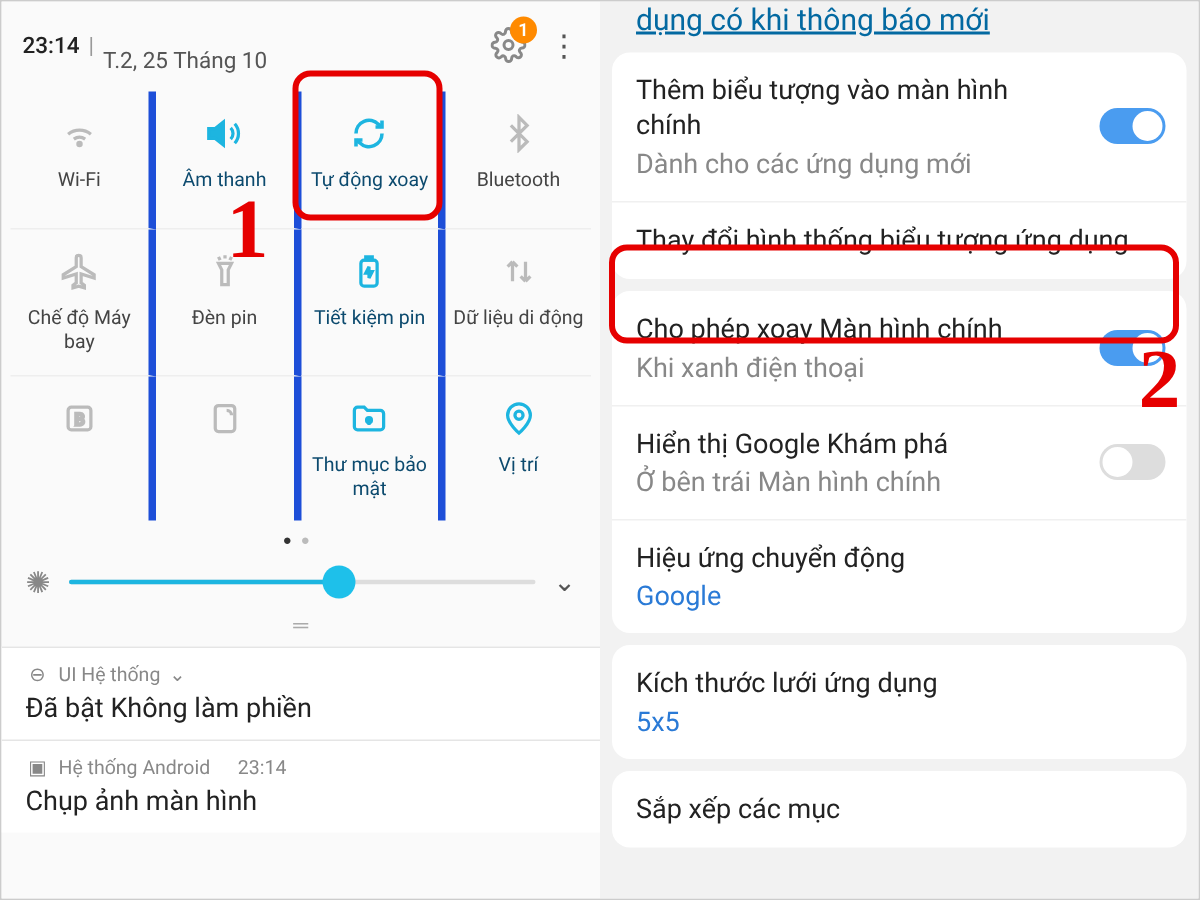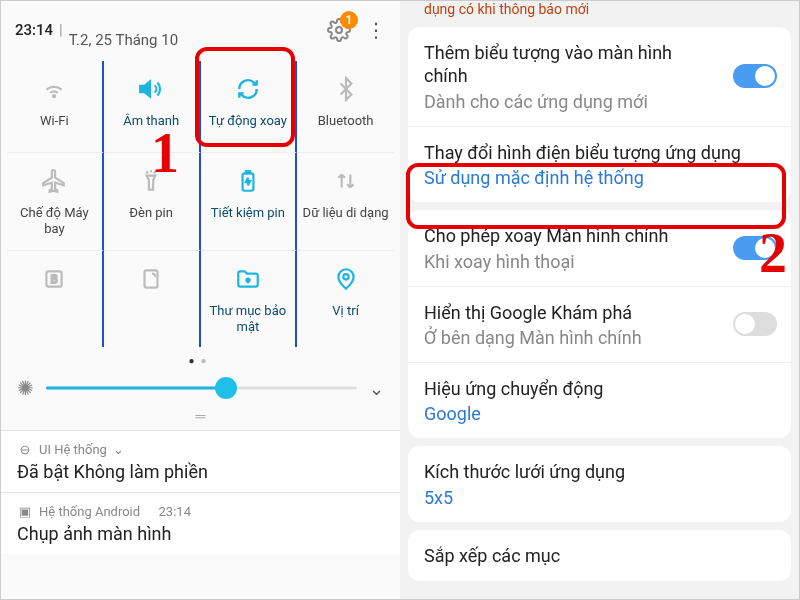--- a/index.html
+++ b/index.html
@@ -22,21 +22,21 @@
   .status-bar .time { font-weight:500; }
   .status-bar .sep { margin:0 6px; color:#999; }
   .status-bar .date { color:#555;margin-top:20px; }
   .status-bar .spacer { flex:1; }
   .gear { position:relative; width:26px; height:26px; display:flex; align-items:center; justify-content:center; }
   .gear svg { width:24px; height:24px; }
   .badge { position:absolute; top:-6px; right:-6px; background:#ff8a00; color:#fff; border-radius:50%; width:18px; height:18px; font-size:12px; display:flex; align-items:center; justify-content:center; font-weight:600; }
   .kebab { margin-left:14px; font-size:20px; color:#555; line-height:1; }
 
   .qs-grid { display:grid; grid-template-columns: repeat(4, 1fr); margin: 6px 6px 0; }
-  .qs-item { display:flex; flex-direction:column; align-items:center; justify-content:flex-start; padding:14px 4px 12px; border-right:2px solid #1d4ed8; border-bottom:1px solid #eee; min-height:92px; }
+  .qs-item { display:flex; flex-direction:column; align-items:center; justify-content:flex-start; padding:14px 4px 12px; border-right:5px solid #1d4ed8; border-bottom:1px solid #eee; min-height:92px; }
   .qs-item:nth-child(4n){ border-right:none; }
   .qs-item.row3 { border-bottom:none; }
   .qs-icon { width:28px; height:28px; display:flex; align-items:center; justify-content:center; margin-bottom:10px; }
   .qs-icon svg { width:26px; height:26px; }
   .qs-label { font-size:13px; color:#444; text-align:center; line-height:1.25; }
   .qs-item.active .qs-label { color:#0c4a6e; }
 
   .highlight-red { position:absolute; border:4px solid #e60000; border-radius:12px; pointer-events:none; }
   .hl-left { top:46px; left:194px; width:100px; height:100px; }
   .hl-right { top:162px; left:6px; width:380px; height:66px; }
@@ -70,21 +70,21 @@
   .row .t { font-size:18px; color:#222; line-height:1.3; }
   .row .s { font-size:18px; color:#888; margin-top:3px; }
   .row .s.blue { color:#2a7ad6; }
   .toggle { position:absolute; right:14px; top:50%; transform:translateY(-50%); width:44px; height:24px; border-radius:12px; }
   .toggle.on { background:#4a9cf0; }
   .toggle.off { background:#ddd; }
   .toggle .knob { position:absolute; top:2px; width:20px; height:20px; background:#fff; border-radius:50%; }
   .toggle.on .knob { right:2px; }
   .toggle.off .knob { left:2px; }
   .row.togg .t, .row.togg .s { padding-right:56px; }
-  .cutoff { font-size:14px; color:#c2410c; padding:0 16px 2px; }
+  .cutoff { font-size:20px; color:#0369a1; padding:0 16px 2px;text-decoration:underline; }
 </style>
 </head>
 <body>
 
 <div class="container">
 
   <div class="left">
     <div class="status-bar">
       <span class="time">23:14</span>
       <span class="sep">|</span>
@@ -169,21 +169,21 @@
           </span>
         <span class="qs-label">Tiết kiệm pin</span>
       </div>
       <div class="qs-item">
         <span class="qs-icon">
             <svg viewBox="0 0 24 24" fill="none" stroke="#bbb" stroke-width="2">
               <path d="M8 6v12M8 6l-3 3M8 6l3 3"></path>
               <path d="M16 18V6M16 18l-3-3M16 18l3-3"></path>
             </svg>
           </span>
-        <span class="qs-label">Dữ liệu di dạng</span>
+        <span class="qs-label">Dữ liệu di động</span>
       </div>
 
       <div class="qs-item row3">
         <span class="qs-icon">
             <svg viewBox="0 0 24 24" fill="none" stroke="#bbb" stroke-width="2">
               <rect x="5" y="5" width="14" height="14" rx="2"></rect>
               <text x="12" y="16" text-anchor="middle" font-size="10" fill="#bbb">B</text>
             </svg>
           </span>
       </div>
@@ -251,35 +251,34 @@
       <div class="cutoff">dụng có khi thông báo mới</div>
       <div class="card">
         <div class="row togg">
           <div class="t">Thêm biểu tượng vào màn hình chính</div>
           <div class="s">Dành cho các ứng dụng mới</div>
           <div class="toggle on">
               <div class="knob"></div>
             </div>
         </div>
         <div class="row">
-          <div class="t">Thay đổi hình điện biểu tượng ứng dụng</div>
-          <div class="s blue">Sử dụng mặc định hệ thống</div>
+          <div class="t">Thay đổi hình thống biểu tượng ứng dụng</div>
         </div>
       </div>
       <div class="card">
         <div class="row togg">
           <div class="t">Cho phép xoay Màn hình chính</div>
-          <div class="s">Khi xoay hình thoại</div>
+          <div class="s">Khi xanh điện thoại</div>
           <div class="toggle on">
               <div class="knob"></div>
             </div>
         </div>
         <div class="row togg">
           <div class="t">Hiển thị Google Khám phá</div>
-          <div class="s">Ở bên dạng Màn hình chính</div>
+          <div class="s">Ở bên trái Màn hình chính</div>
           <div class="toggle off">
               <div class="knob"></div>
             </div>
         </div>
         <div class="row">
           <div class="t">Hiệu ứng chuyển động</div>
           <div class="s blue">Google</div>
         </div>
       </div>
       <div class="card">

